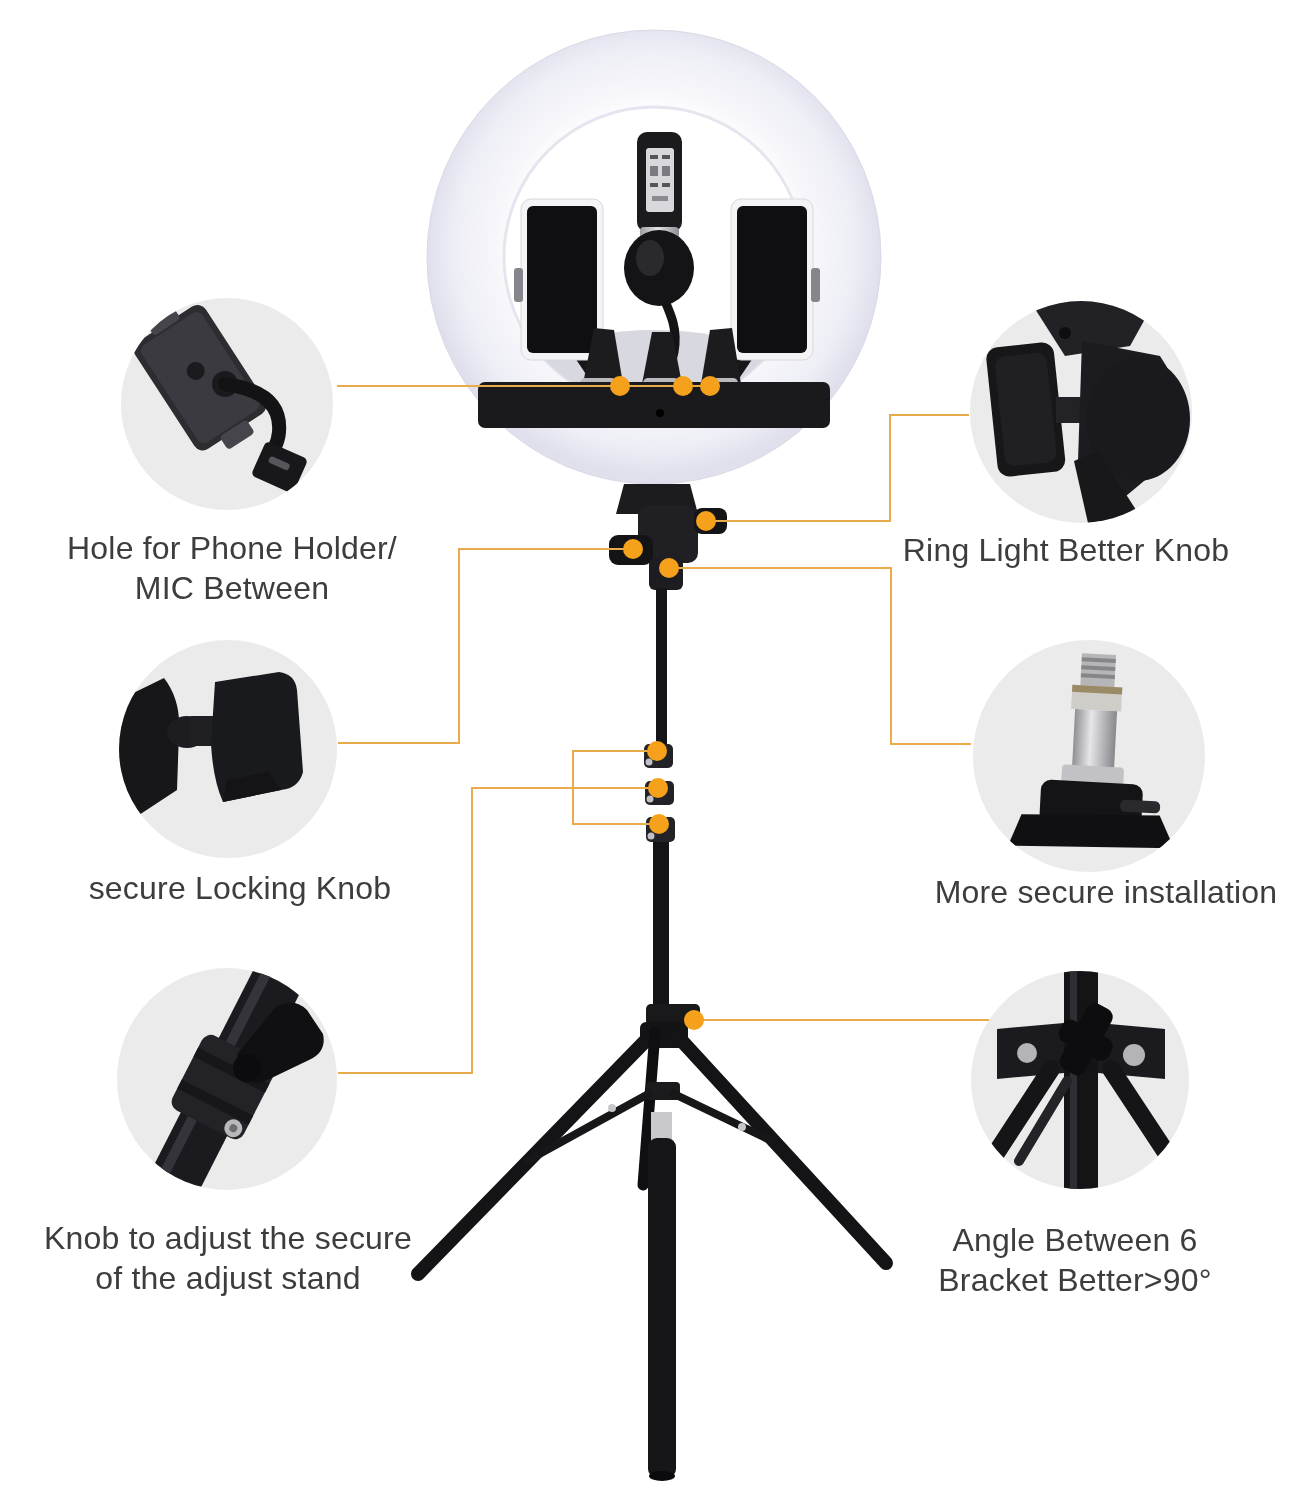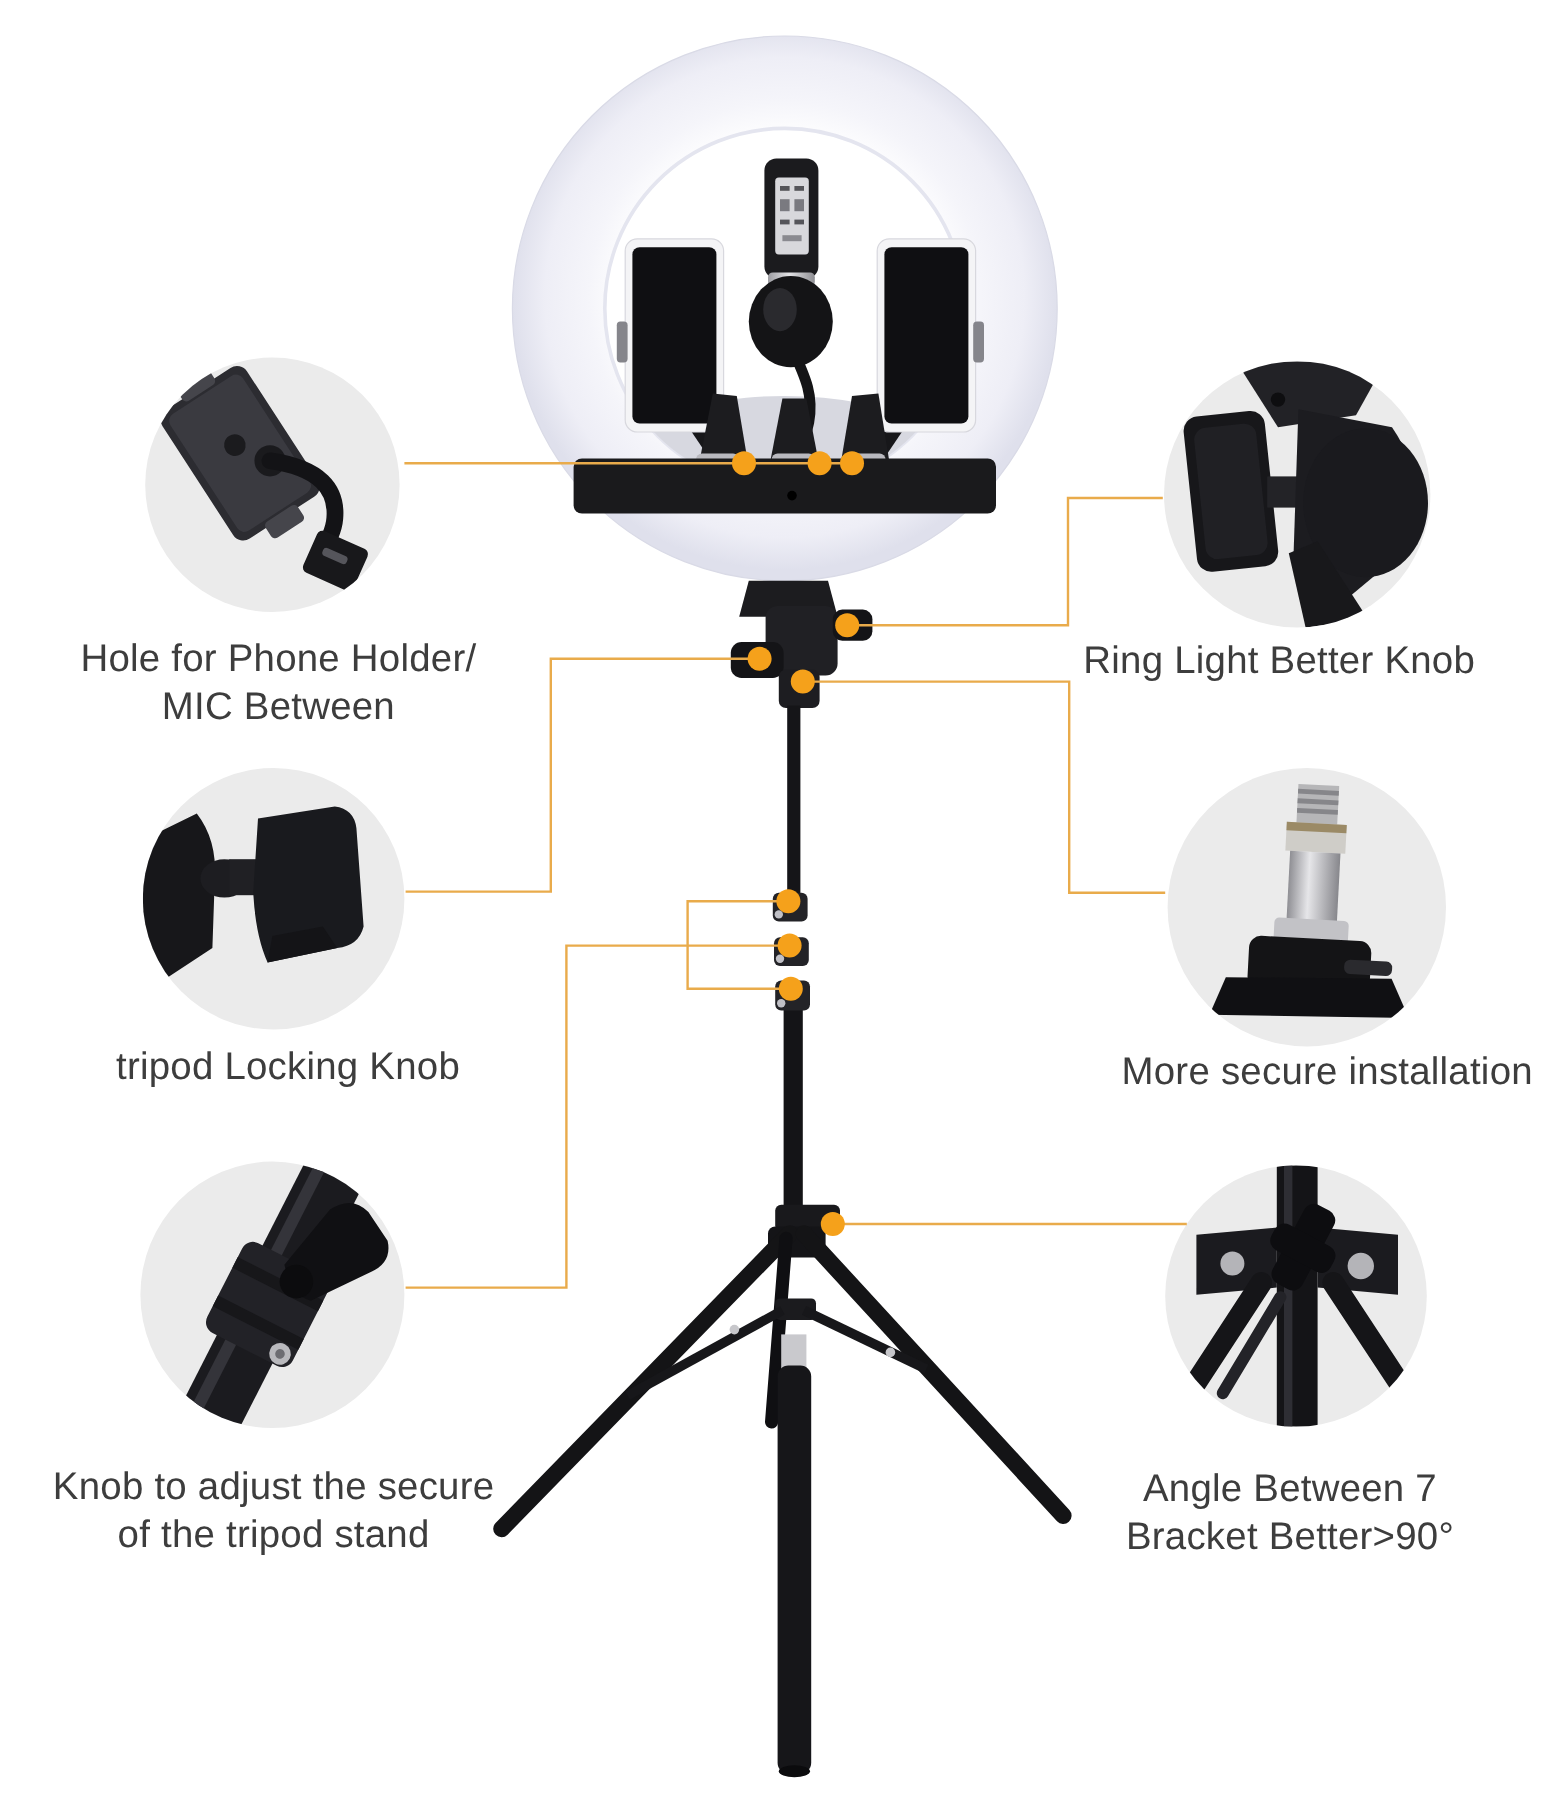--- a/index.html
+++ b/index.html
@@ -261,30 +261,30 @@
   <div class="callout-label" style="left:32px;top:528px;width:400px;">
     <span>Hole for Phone Holder/</span>
     <span>MIC Between</span>
   </div>
 
   <div class="callout-label" style="left:866px;top:530px;width:400px;">
     <span>Ring Light Better Knob</span>
   </div>
 
   <div class="callout-label" style="left:40px;top:868px;width:400px;">
-    <span>tripod Locking Knob</span>
+    <span>secure Locking Knob</span>
   </div>
 
   <div class="callout-label" style="left:906px;top:872px;width:400px;">
     <span>More secure installation</span>
   </div>
 
   <div class="callout-label" style="left:28px;top:1218px;width:400px;">
     <span>Knob to adjust the secure</span>
-    <span>of the tripod stand</span>
+    <span>of the adjust stand</span>
   </div>
 
   <div class="callout-label" style="left:875px;top:1220px;width:400px;">
-    <span>Angle Between 7</span>
+    <span>Angle Between 6</span>
     <span>Bracket Better&gt;90°</span>
   </div>
 
 </div>
 
 </body></html>

